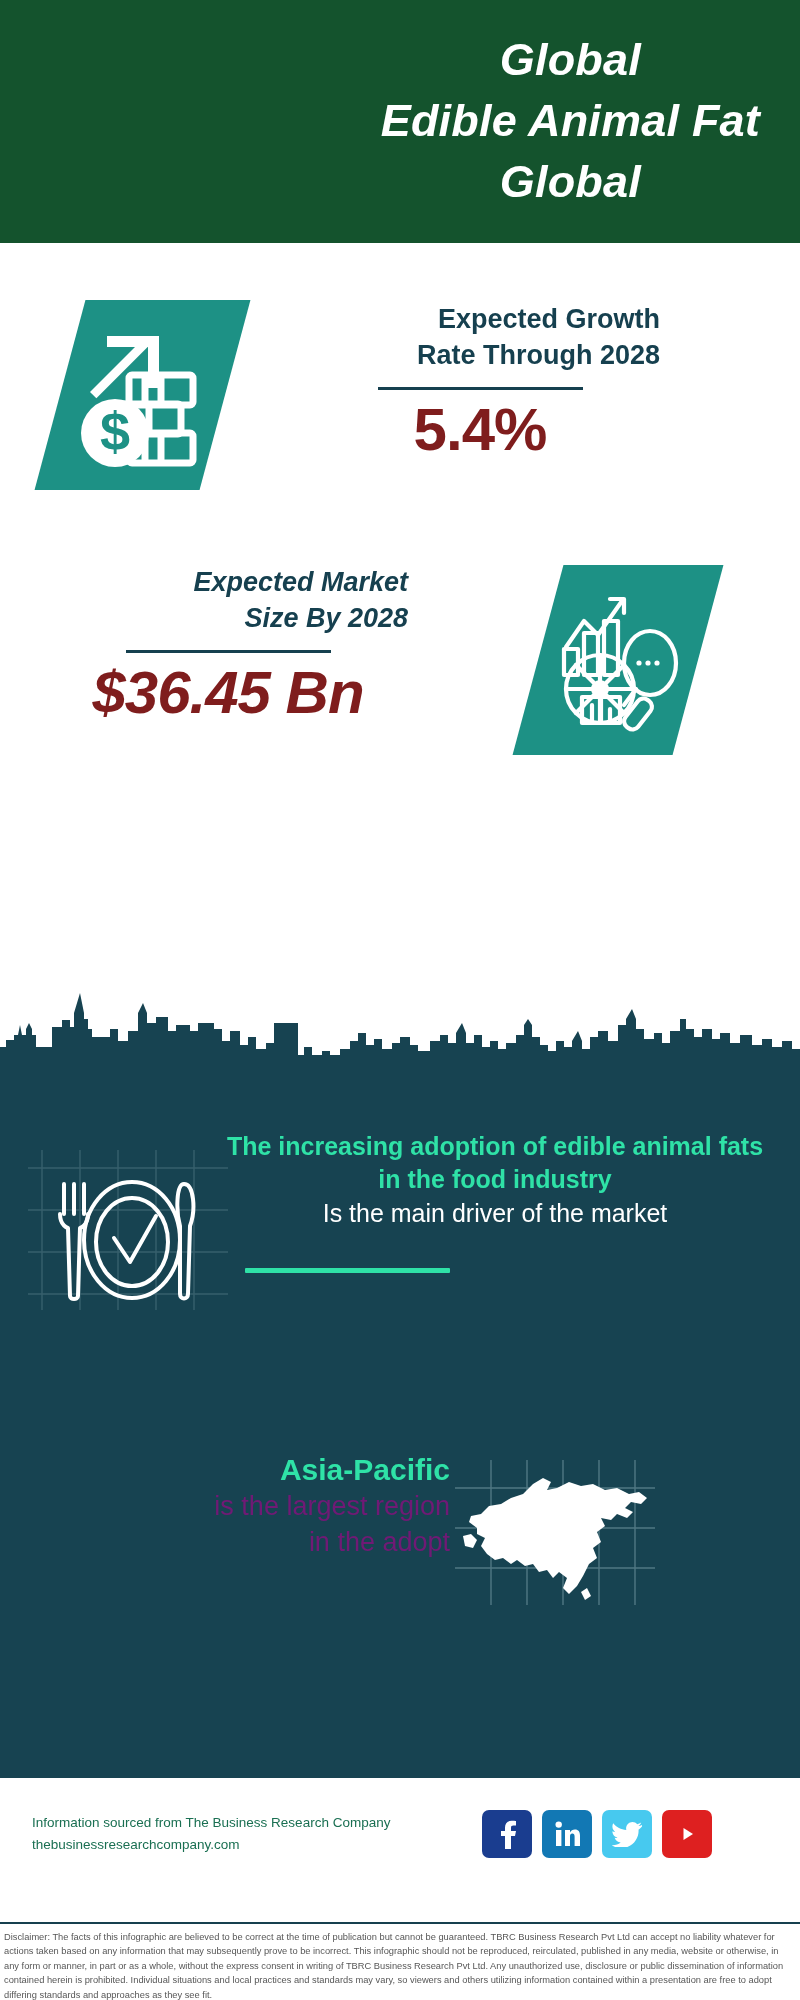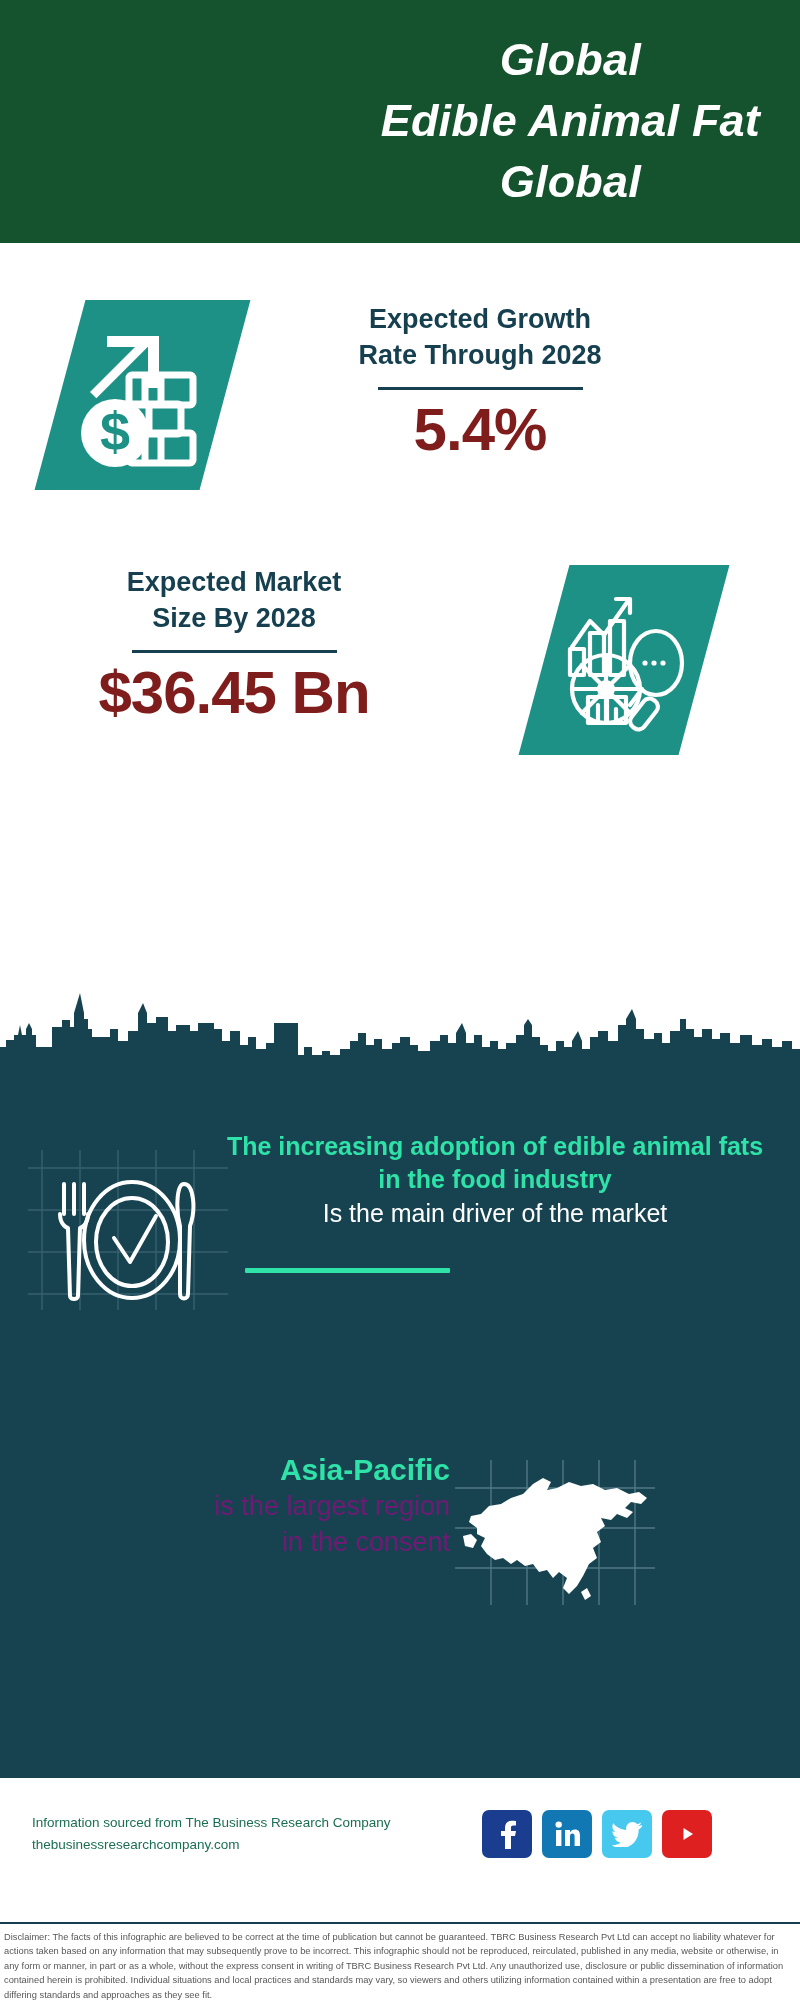--- a/index.html
+++ b/index.html
@@ -42,33 +42,33 @@
   }
   .para-1{ left:60px; top:0px; width:165px; height:190px; }
   .icon-money{
     position:absolute; left:60px; top:0px; width:165px; height:190px;
     transform:none;
   }
   .stat1-text{
     position:absolute; left:300px; top:2px; width:360px; text-align:center;
   }
   .stat-label{
-    font-size:27px; font-weight:bold; color:#16404f; line-height:1.32;
+    font-size:27px; font-weight:bold; color:#16404f; line-height:1.32;text-align:right;
   }
   .rule{
     width:205px; height:3px; background:#16404f; margin:14px auto 8px auto;
   }
   .stat-value{
     font-size:60px; font-weight:bold; color:#7f1d1d; line-height:1.05;
     letter-spacing:-1px;
   }
 
   
   .stat-block-2{
-    position:absolute; left:14px; top:565px; width:640px; height:190px;
+    position:absolute; left:8px; top:565px; width:640px; height:190px;font-style:italic;
   }
   .stat2-text{
     position:absolute; left:40px; top:0px; width:360px; text-align:center;
   }
   .para-2{ left:530px; top:0px; width:160px; height:190px; }
   .icon-analytics{
     position:absolute; left:530px; top:0px; width:160px; height:190px;
   }
 
   
@@ -283,21 +283,21 @@
     <div class="driver-sub">Is the main driver of the market</div>
   </div>
 </div>
 
 <div class="green-rule"></div>
 
 <div class="region-row">
   <div class="region-text">
     <div class="region-hl">Asia-Pacific</div>
     <div class="region-sub">is the largest region</div>
-    <div class="region-sub">in the consent</div>
+    <div class="region-sub">in the adopt</div>
   </div>
 
   <svg class="map-asia" viewBox="0 0 200 145">
     <g stroke="#7fa3ad" stroke-width="1.4" fill="none" opacity="0.55">
       <line x1="36" y1="0" x2="36" y2="145"></line>
       <line x1="72" y1="0" x2="72" y2="145"></line>
       <line x1="108" y1="0" x2="108" y2="145"></line>
       <line x1="144" y1="0" x2="144" y2="145"></line>
       <line x1="180" y1="0" x2="180" y2="145"></line>
       <line x1="0" y1="28" x2="200" y2="28"></line>

